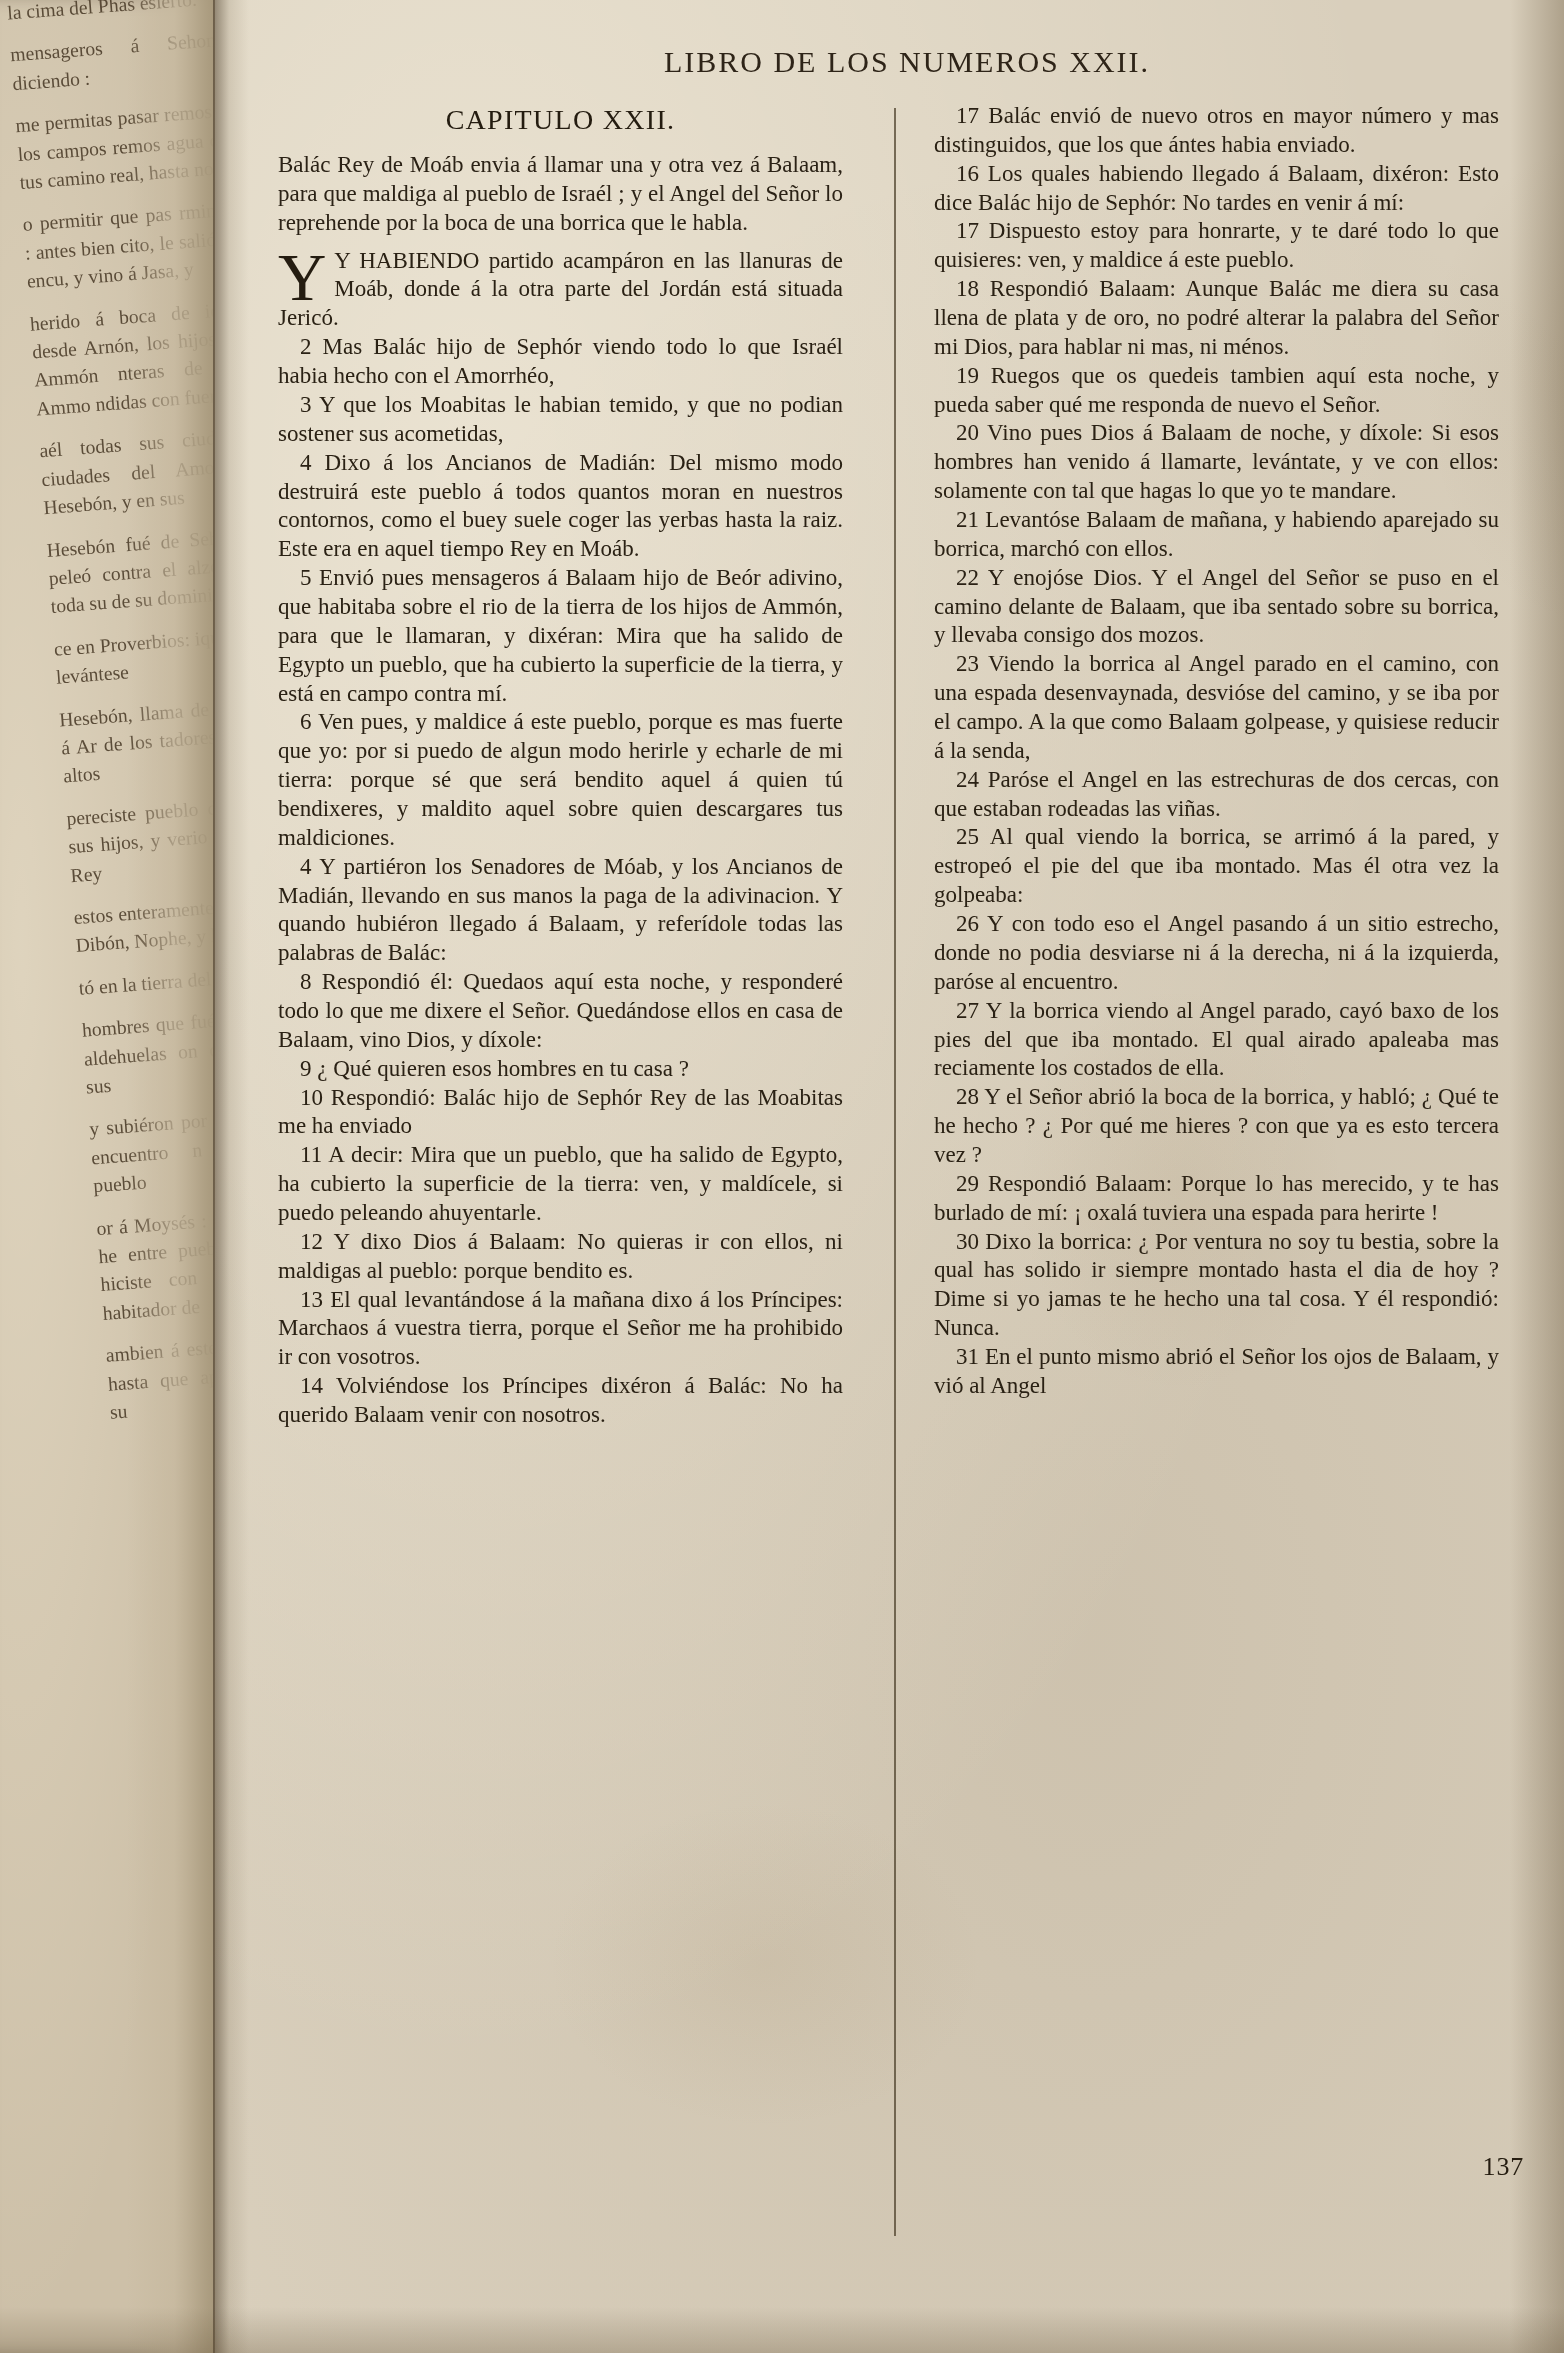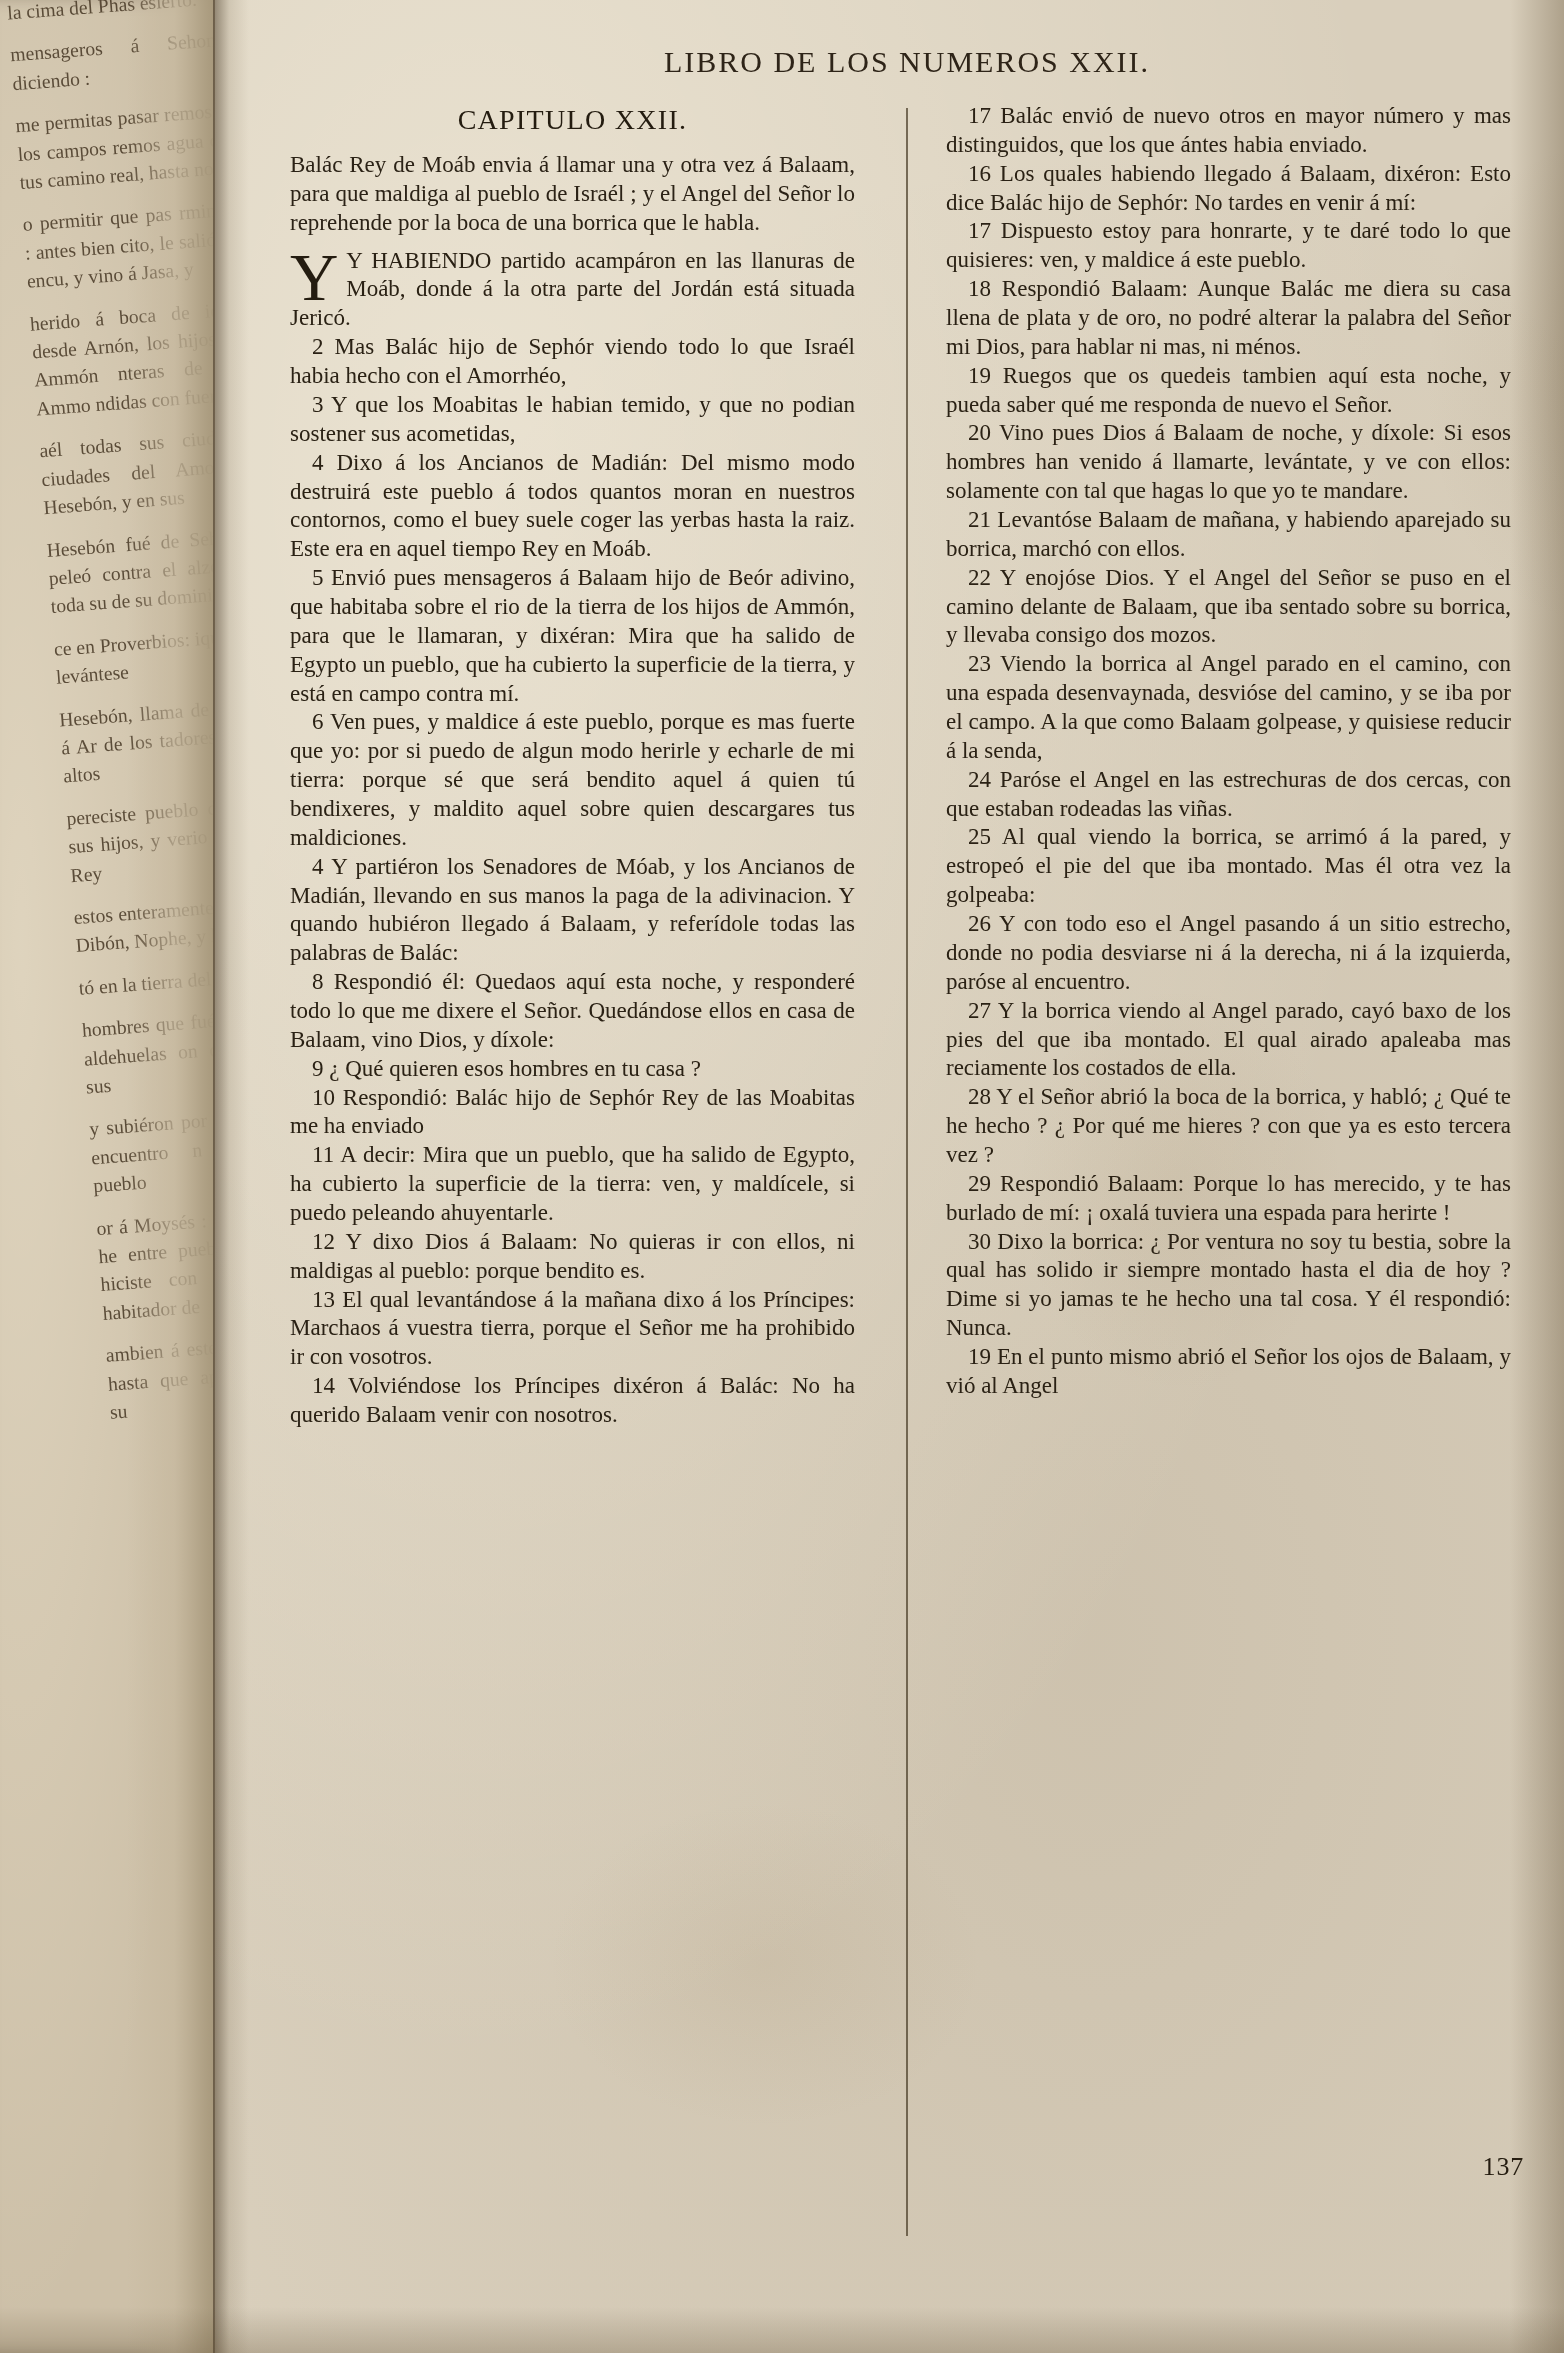--- a/index.html
+++ b/index.html
@@ -93,21 +93,21 @@
     text-align: center;
     font-size: 30px;
     letter-spacing: 2px;
     color: #2e2418;
     font-family: "Liberation Serif", serif;
   }
 
   .columns {
     position: absolute;
     top: 102px;
-    left: 41px;
+    left: 29px;
     width: 1221px;
     height: 2183px;
   }
   .col {
     position: absolute;
     top: 0;
     width: 565px;
     color: #2a2114;
     font-size: 23px;
     line-height: 1.255;
@@ -262,21 +262,21 @@
         <p class="v">21 Levantóse Balaam de mañana, y habiendo aparejado su borrica, marchó con ellos.</p>
         <p class="v">22 Y enojóse Dios. Y el Angel del Señor se puso en el camino delante de Balaam, que iba sentado sobre su borrica, y llevaba consigo dos mozos.</p>
         <p class="v">23 Viendo la borrica al Angel parado en el camino, con una espada desenvaynada, desvióse del camino, y se iba por el campo. A la que como Balaam golpease, y quisiese reducir á la senda,</p>
         <p class="v">24 Paróse el Angel en las estrechuras de dos cercas, con que estaban rodeadas las viñas.</p>
         <p class="v">25 Al qual viendo la borrica, se arrimó á la pared, y estropeó el pie del que iba montado. Mas él otra vez la golpeaba:</p>
         <p class="v">26 Y con todo eso el Angel pasando á un sitio estrecho, donde no podia desviarse ni á la derecha, ni á la izquierda, paróse al encuentro.</p>
         <p class="v">27 Y la borrica viendo al Angel parado, cayó baxo de los pies del que iba montado. El qual airado apaleaba mas reciamente los costados de ella.</p>
         <p class="v">28 Y el Señor abrió la boca de la borrica, y habló; ¿ Qué te he hecho ? ¿ Por qué me hieres ? con que ya es esto tercera vez ?</p>
         <p class="v">29 Respondió Balaam: Porque lo has merecido, y te has burlado de mí: ¡ oxalá tuviera una espada para herirte !</p>
         <p class="v">30 Dixo la borrica: ¿ Por ventura no soy tu bestia, sobre la qual has solido ir siempre montado hasta el dia de hoy ? Dime si yo jamas te he hecho una tal cosa. Y él respondió: Nunca.</p>
-        <p class="v">19 En el punto mismo abrió el Señor los ojos de Balaam, y vió al Angel</p>
+        <p class="v">31 En el punto mismo abrió el Señor los ojos de Balaam, y vió al Angel</p>
       </div>
     </div>
 
     <div class="folio">137</div>
   </div>
 
   <div class="edge-shadow"></div>
   <div class="bottom-shadow"></div>
 </div>
 

